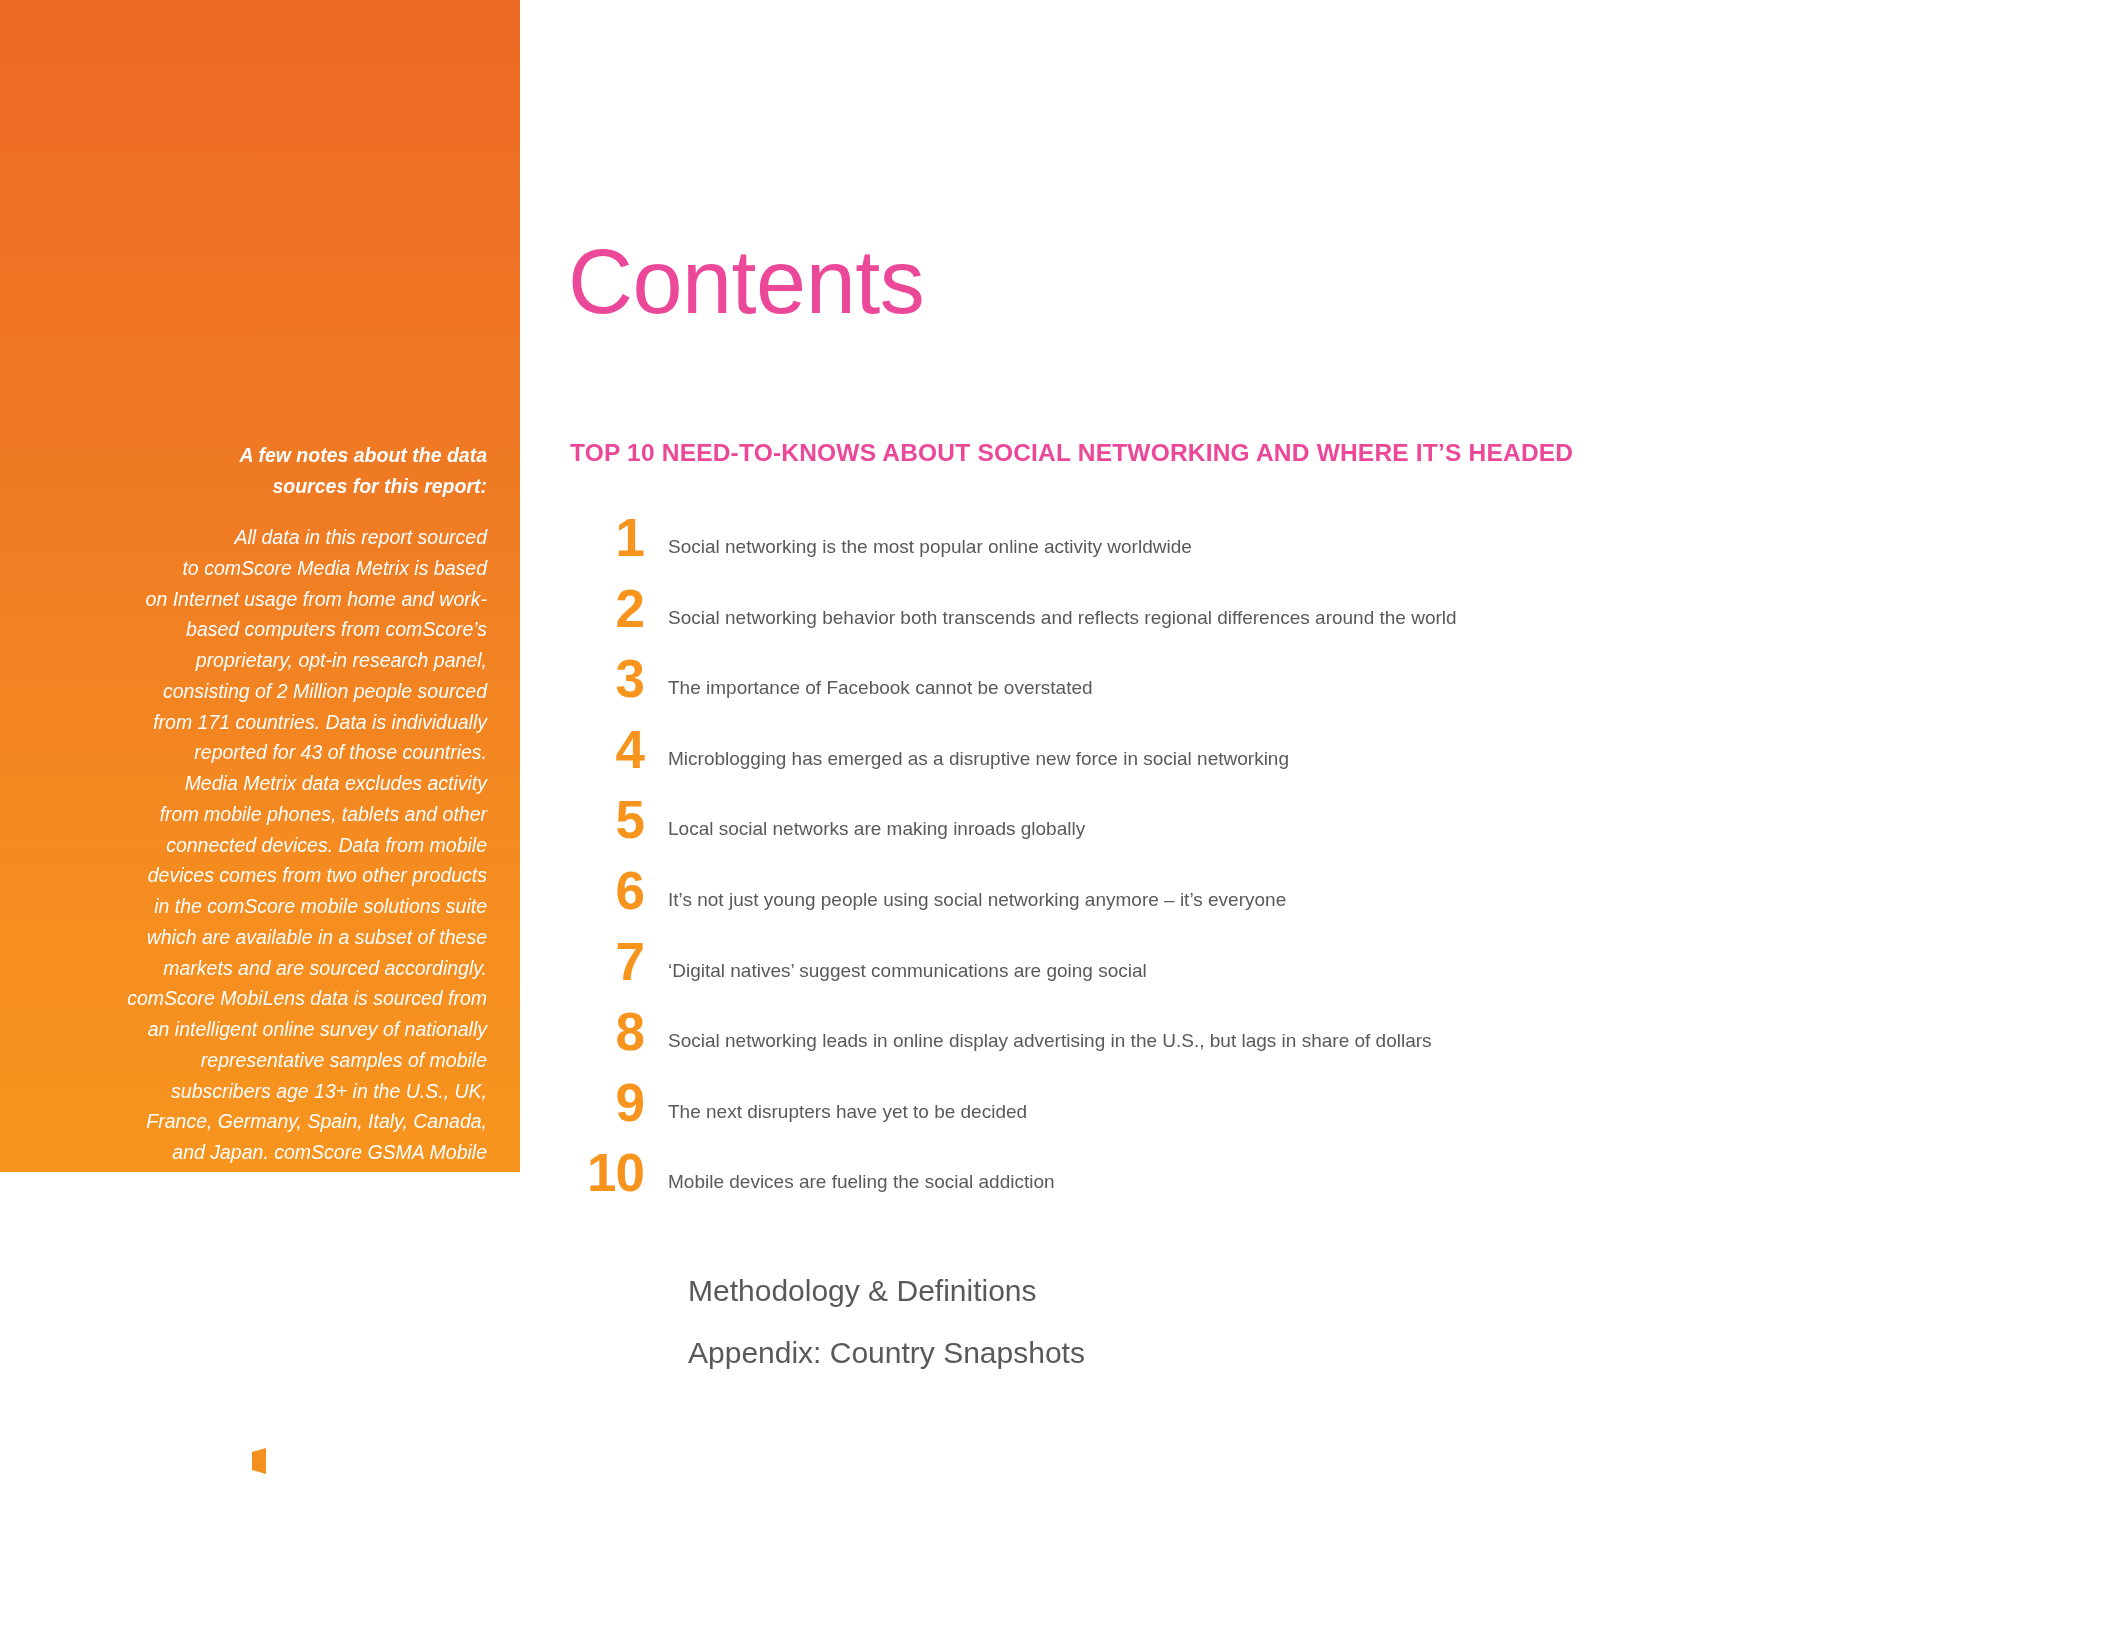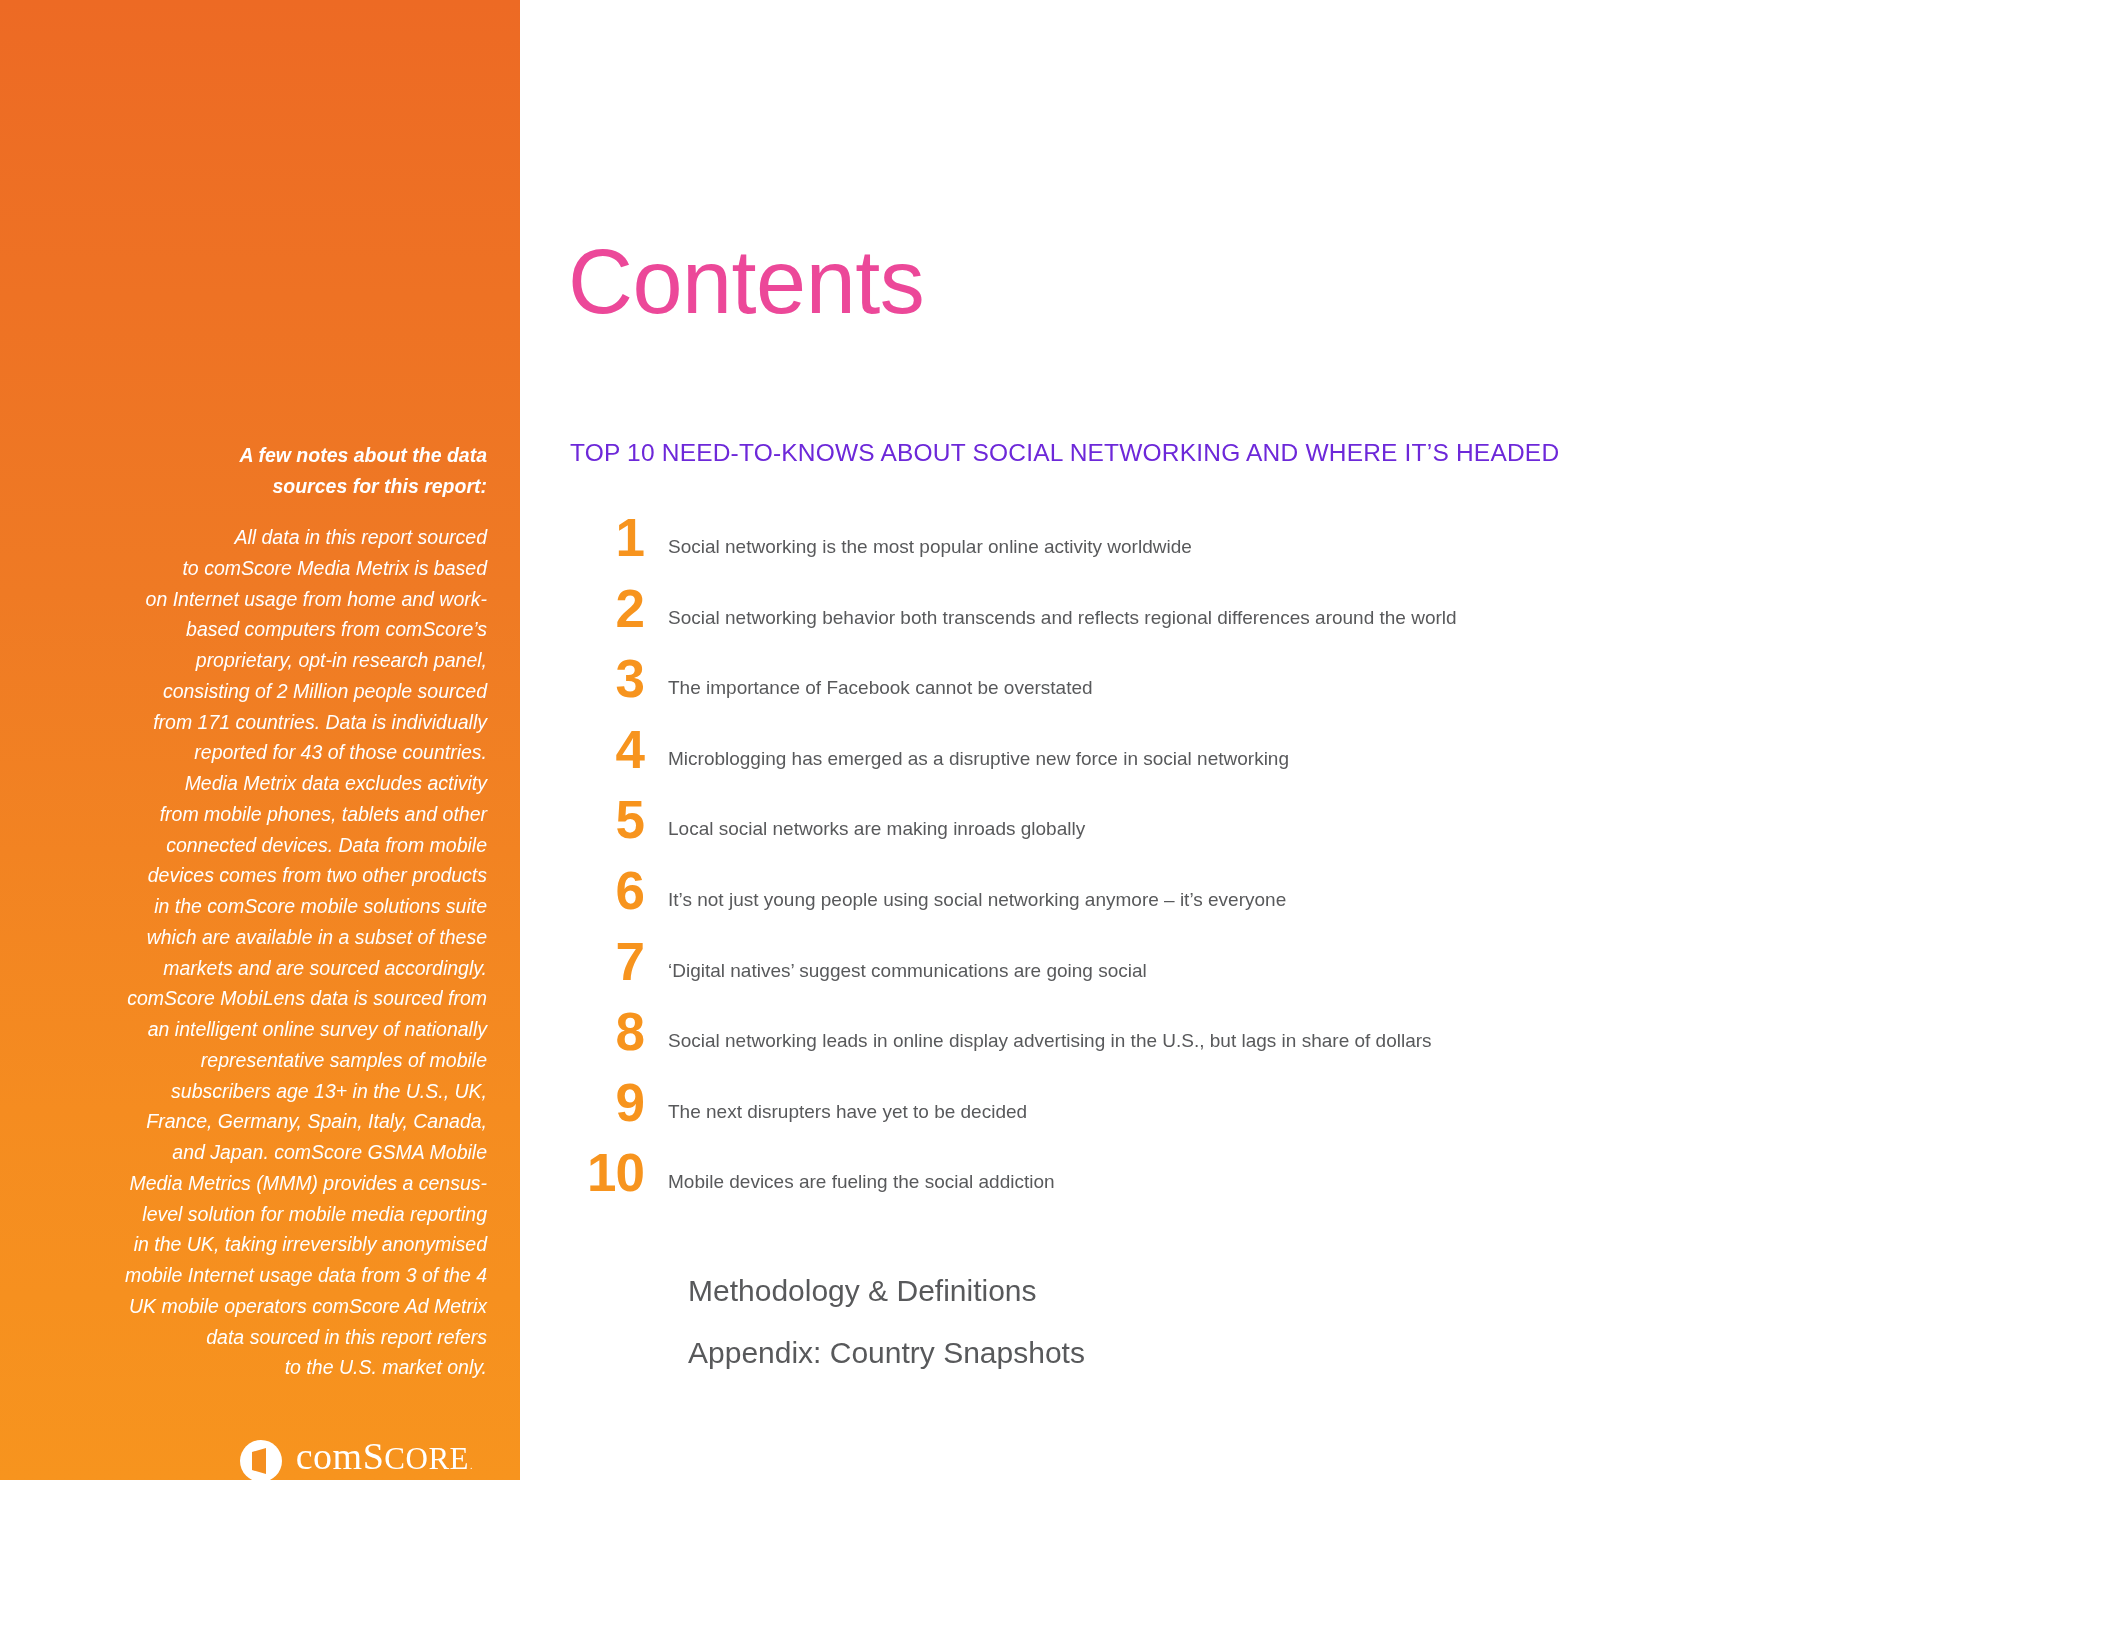--- a/index.html
+++ b/index.html
@@ -12,21 +12,21 @@
     position: relative;
     overflow: hidden;
     background: #ffffff;
     font-family: "Liberation Sans", sans-serif;
   }
   .sidebar {
     position: absolute;
     left: 0;
     top: 0;
     width: 520px;
-    height: 1480px;
+    height: 1172px;
     background: linear-gradient(180deg, #ED6A24 0%, #EF7A24 40%, #F58C20 75%, #F7941E 100%);
   }
   .notes {
     position: absolute;
     right: 33px;
     top: 440px;
     width: 420px;
     text-align: right;
     color: #ffffff;
   }
@@ -88,24 +88,24 @@
     font-size: 90px;
     line-height: 100px;
     color: #ec4899;
     letter-spacing: -0.5px;
   }
   .subheading {
     position: absolute;
     left: 50px;
     top: 438px;
     margin: 0;
-    font-weight: normal;
+    font-weight: bold;
     font-size: 24.5px;
     line-height: 30px;
-    color: #6d28d9;
+    color: #ec4899;
     letter-spacing: 0.2px;
   }
   .toc-list {
     position: absolute;
     left: 0;
     top: 508px;
     margin: 0;
     padding: 0;
     list-style: none;
   }

